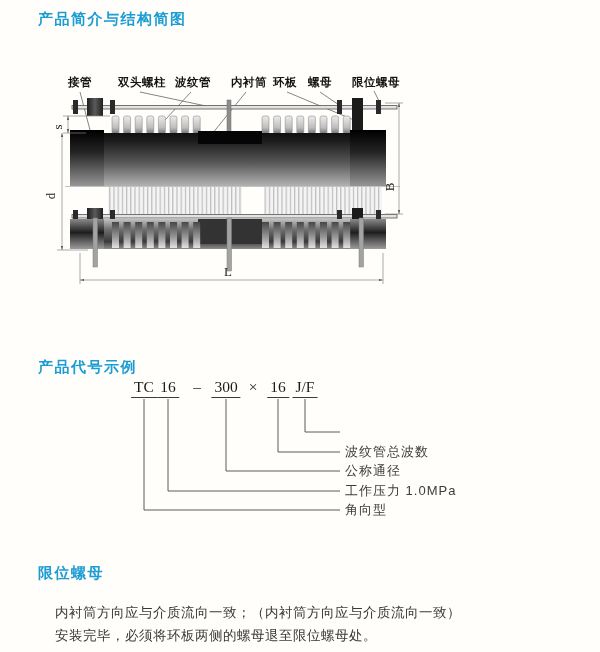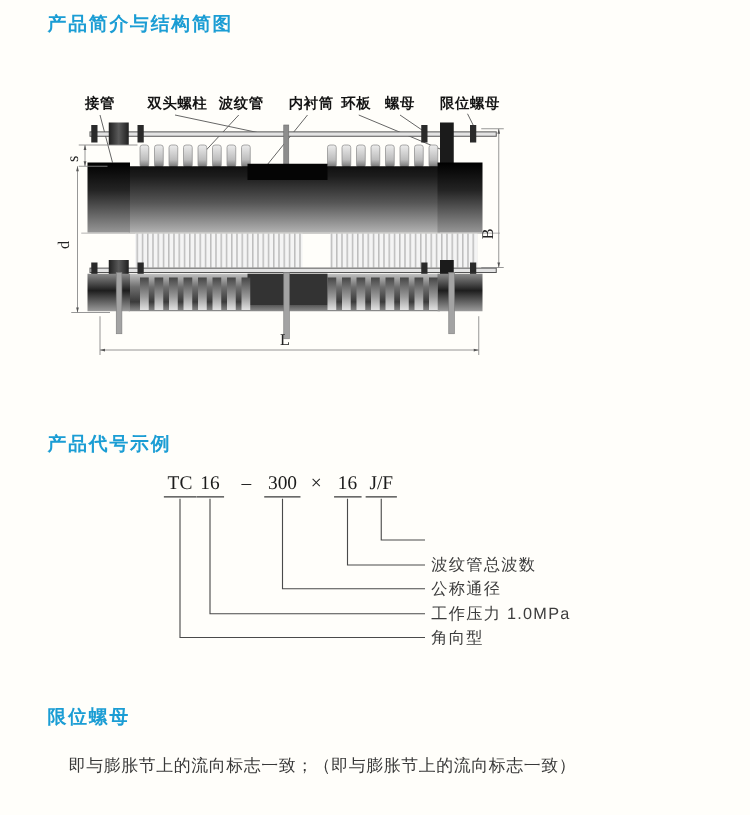--- a/index.html
+++ b/index.html
@@ -215,21 +215,21 @@
   </g>
   <g>
     <text class="dimtxt" transform="translate(62,57) rotate(-90)" text-anchor="middle">s</text>
     <text class="dimtxt" transform="translate(55,126) rotate(-90)" text-anchor="middle">d</text>
     <text class="dimtxt" transform="translate(394,117) rotate(-90)" text-anchor="middle">B</text>
     <text class="dimtxt" x="228" y="206" text-anchor="middle">L</text>
   </g>
 </svg>
 </div>
 
-<div class="sec-title" style="top:346px;">产品代号示例</div>
+<div class="sec-title" style="top:358px;">产品代号示例</div>
 
 <div class="code-area">
   <span class="seg u" style="left:144px;">TC</span>
   <span class="seg u" style="left:168px;">16</span>
   <span class="seg" style="left:197px;">–</span>
   <span class="seg u" style="left:226px;">300</span>
   <span class="seg" style="left:253px;">×</span>
   <span class="seg u" style="left:278px;">16</span>
   <span class="seg u" style="left:305px;">J/F</span>
 
@@ -245,14 +245,15 @@
 
   <div class="callout-label" style="top:70px;">波纹管总波数</div>
   <div class="callout-label" style="top:89px;">公称通径</div>
   <div class="callout-label" style="top:109px;">工作压力 1.0MPa</div>
   <div class="callout-label" style="top:128px;">角向型</div>
 </div>
 
 <div class="sec-title" style="top:564px;">限位螺母</div>
 
 <div class="install-text">
-  <div>即与膨胀节上的流向标志一致；（即与膨胀节上的流向标志一致）</div>
+  <div>内衬筒方向应与介质流向一致；（内衬筒方向应与介质流向一致）</div>
+  <div>安装完毕，必须将环板两侧的螺母退至限位螺母处。</div>
 </div>
 
 </body></html>

